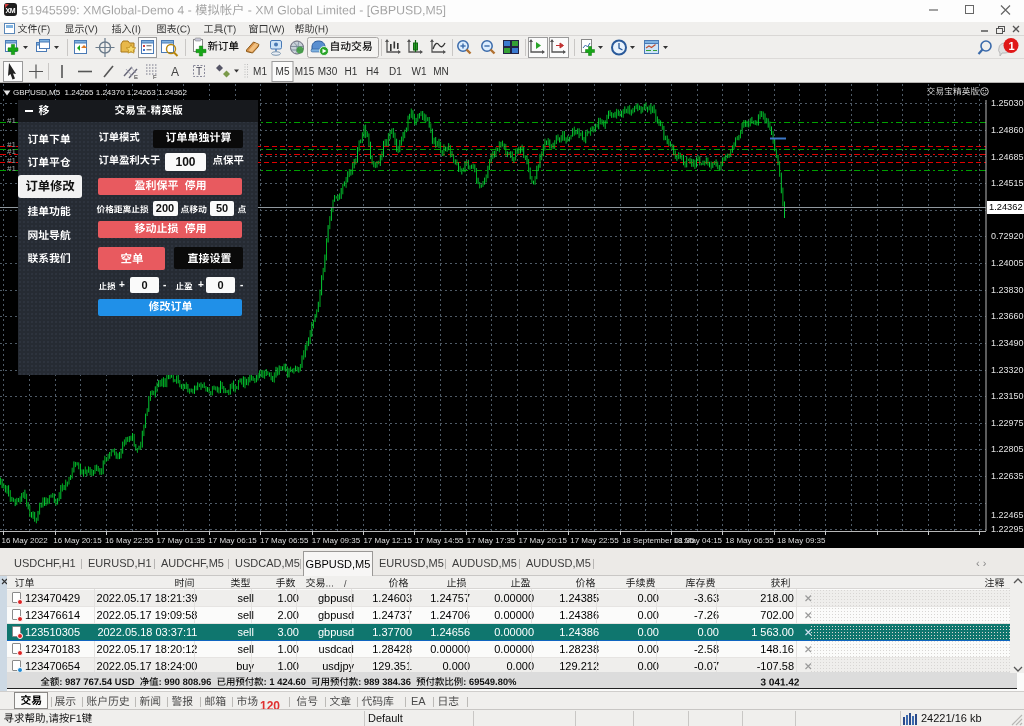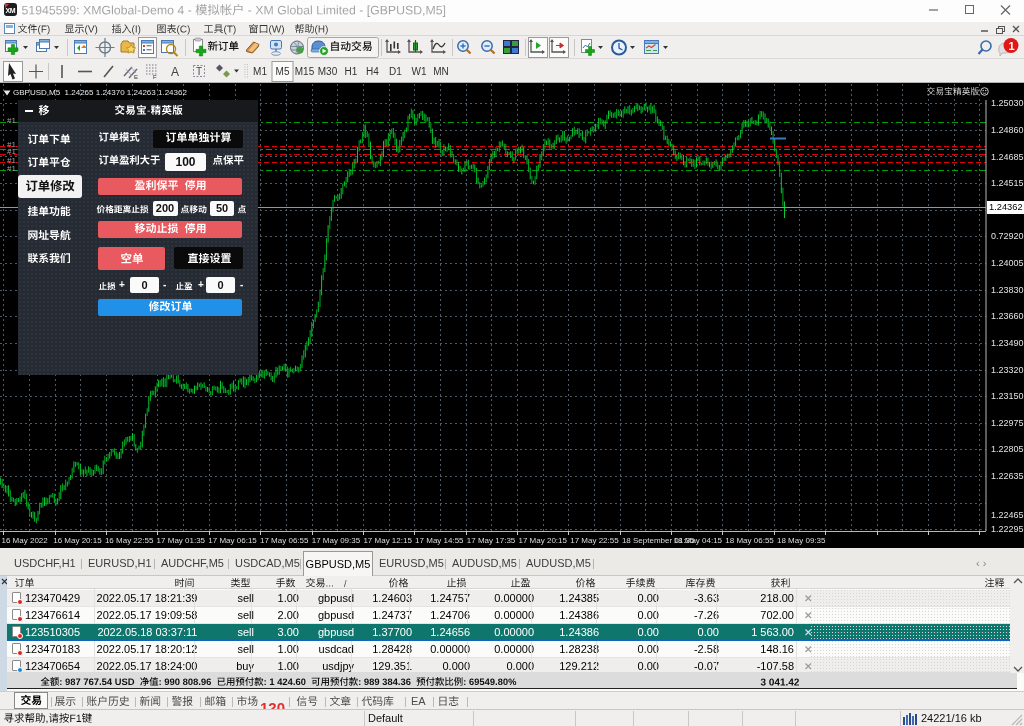--- a/index.html
+++ b/index.html
@@ -628,21 +628,21 @@
     <svg width="24" height="15" style="position:absolute;left:329.0px;top:3.5px;overflow:visible;">
       <path d="M5.1 0.3C5.4 0.8 5.7 1.5 5.9 1.9L6.8 1.7C6.6 1.2 6.2 0.5 5.9 -0ZM1 2V2.8H2.7C3.4 4.4 4.2 5.8 5.3 7C4.1 8 2.7 8.7 0.9 9.2C1.1 9.4 1.3 9.8 1.4 10C3.2 9.4 4.7 8.6 5.9 7.6C7.1 8.6 8.6 9.4 10.4 9.9C10.5 9.7 10.8 9.4 10.9 9.2C9.2 8.8 7.7 8 6.5 7C7.6 5.9 8.5 4.5 9.1 2.8H10.8V2ZM5.9 6.4C4.9 5.4 4.1 4.2 3.6 2.8H8.2C7.6 4.2 6.9 5.4 5.9 6.4Z M13.9 5.9H19.5V6.7H13.9ZM13.9 4.6H19.5V5.3H13.9ZM13.1 4V7.2H16.3V8H11.8V8.7H16.3V10H17.1V8.7H21.5V8H17.1V7.2H20.3V4ZM14.2 1.8C14.3 2.1 14.5 2.4 14.6 2.7H11.8V3.4H21.6V2.7H18.8C18.9 2.4 19.1 2.1 19.3 1.8L18.5 1.6C18.3 1.9 18.1 2.4 17.9 2.7H15.5C15.4 2.4 15.1 2 14.9 1.6ZM16 0.1C16.1 0.3 16.3 0.7 16.4 0.9H12.5V1.6H20.9V0.9H17.3C17.2 0.6 17 0.2 16.8 -0.1Z" fill="#4a4a4a"></path>
     </svg>
     <svg width="34" height="15" style="position:absolute;left:361.0px;top:3.5px;overflow:visible;">
       <path d="M8.2 0.7C8.9 1.2 9.6 2 10 2.5L10.6 2C10.2 1.5 9.5 0.8 8.8 0.3ZM6.4 0.2C6.5 1.4 6.5 2.4 6.6 3.4L4 3.8L4.1 4.5L6.7 4.2C7.1 7.6 8 9.9 9.8 10C10.4 10 10.8 9.5 11 7.6C10.9 7.5 10.5 7.3 10.3 7.2C10.2 8.4 10.1 9.1 9.8 9C8.6 8.9 7.9 7 7.5 4.1L10.8 3.7L10.7 2.9L7.4 3.3C7.3 2.4 7.3 1.3 7.2 0.2ZM3.9 0.2C3.2 1.9 2 3.5 0.7 4.6C0.9 4.8 1.1 5.2 1.2 5.4C1.7 4.9 2.2 4.4 2.6 3.8V10H3.5V2.6C3.9 1.9 4.3 1.2 4.6 0.4Z M15.7 6.9V7.7H19.9V6.9ZM16.6 2.1C16.5 3.2 16.4 4.6 16.2 5.5H16.5L20.6 5.5C20.4 7.9 20.2 8.8 19.9 9.1C19.8 9.2 19.7 9.2 19.5 9.2C19.3 9.2 18.8 9.2 18.3 9.2C18.4 9.4 18.5 9.7 18.5 9.9C19 10 19.5 10 19.8 9.9C20.1 9.9 20.3 9.8 20.5 9.6C20.9 9.2 21.2 8.1 21.4 5.2C21.4 5 21.5 4.8 21.5 4.8H20.1C20.3 3.5 20.5 1.9 20.5 0.7L20 0.7L19.8 0.7H16.1V1.5H19.7C19.6 2.4 19.5 3.7 19.3 4.8H17.1C17.2 4 17.3 3 17.4 2.2ZM11.9 0.6V1.4H13.2C12.9 3 12.4 4.6 11.6 5.6C11.7 5.8 11.9 6.3 12 6.5C12.2 6.2 12.4 5.9 12.6 5.6V9.5H13.3V8.6H15.2V4H13.3C13.5 3.2 13.8 2.3 13.9 1.4H15.6V0.6ZM13.3 4.7H14.5V7.9H13.3Z M25.6 6.5C25.7 6.4 26.1 6.3 26.6 6.3H28.5V7.6H24.6V8.3H28.5V10H29.3V8.3H32.4V7.6H29.3V6.3H31.7V5.6H29.3V4.5H28.5V5.6H26.5C26.8 5.1 27.1 4.5 27.4 3.9H31.9V3.2H27.8L28.1 2.4L27.3 2.1C27.2 2.5 27 2.9 26.9 3.2H24.9V3.9H26.5C26.3 4.5 26 4.9 25.9 5.1C25.7 5.4 25.5 5.7 25.3 5.7C25.4 5.9 25.6 6.3 25.6 6.5ZM27.2 0.3C27.3 0.5 27.5 0.9 27.7 1.2H23.4V4.3C23.4 5.8 23.3 8 22.4 9.6C22.6 9.7 23 9.9 23.1 10.1C24.1 8.4 24.2 6 24.2 4.3V1.9H32.4V1.2H28.6C28.5 0.8 28.2 0.4 28 0.1Z" fill="#4a4a4a"></path>
     </svg>
     <svg width="24" height="15" style="position:absolute;left:437.0px;top:3.5px;overflow:visible;">
       <path d="M3.2 5.3H8.6V8.4H3.2ZM3.2 4.5V1.6H8.6V4.5ZM2.4 0.8V9.9H3.2V9.2H8.6V9.8H9.5V0.8Z M14.2 6.4V8.7C14.2 9.6 14.6 9.9 15.8 9.9C16.1 9.9 18 9.9 18.3 9.9C19.3 9.9 19.6 9.5 19.7 8.1C19.5 8 19.1 7.9 18.9 7.8C18.9 8.9 18.8 9.1 18.2 9.1C17.8 9.1 16.2 9.1 15.8 9.1C15.1 9.1 15 9 15 8.7V6.4ZM15.4 5.7C16.3 6.2 17.3 7 17.8 7.6L18.4 7C17.9 6.5 16.8 5.7 15.9 5.2ZM19.3 6.6C19.9 7.6 20.5 8.8 20.7 9.5L21.5 9.2C21.2 8.5 20.6 7.3 20.1 6.4ZM12.9 6.5C12.7 7.3 12.3 8.4 11.8 9.1L12.6 9.5C13 8.8 13.4 7.6 13.6 6.7ZM16.3 0.1V1.6H11.9V2.4H16.3V4.2H12.6V5H20.9V4.2H17.1V2.4H21.5V1.6H17.1V0.1Z" fill="#4a4a4a"></path>
     </svg>
     <div class="btab" style="left:411px;top:3px;">EA</div>
-    <div class="btab" style="left:260px;top:7px;color:#e03030;font-size:15px;font-weight:bold;">120</div>
+    <div class="btab" style="left:260px;top:7px;color:#e03030;font-size:12px;font-weight:bold;">120</div>
     <div class="btabsep" style="left:50px;">|</div>
     <div class="btabsep" style="left:81px;">|</div>
     <div class="btabsep" style="left:134px;">|</div>
     <div class="btabsep" style="left:166px;">|</div>
     <div class="btabsep" style="left:199px;">|</div>
     <div class="btabsep" style="left:231px;">|</div>
     <div class="btabsep" style="left:288px;">|</div>
     <div class="btabsep" style="left:324px;">|</div>
     <div class="btabsep" style="left:356px;">|</div>
     <div class="btabsep" style="left:404px;">|</div>

